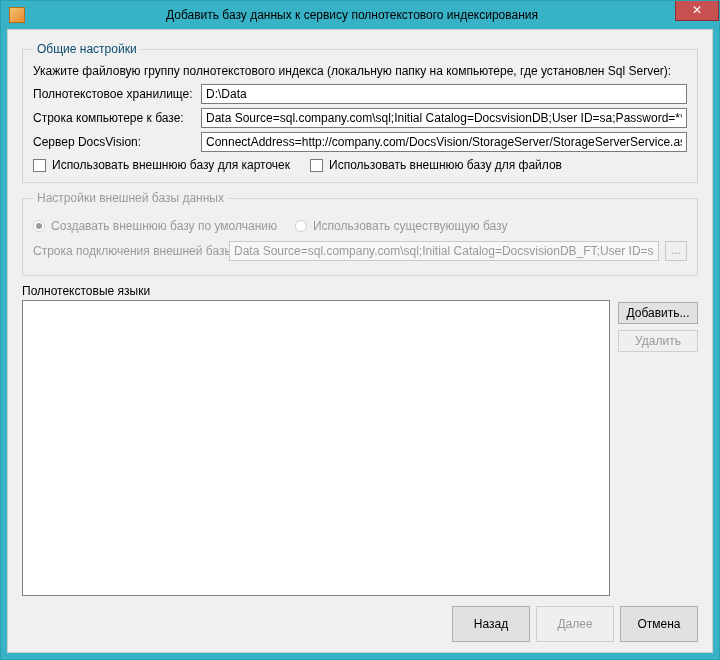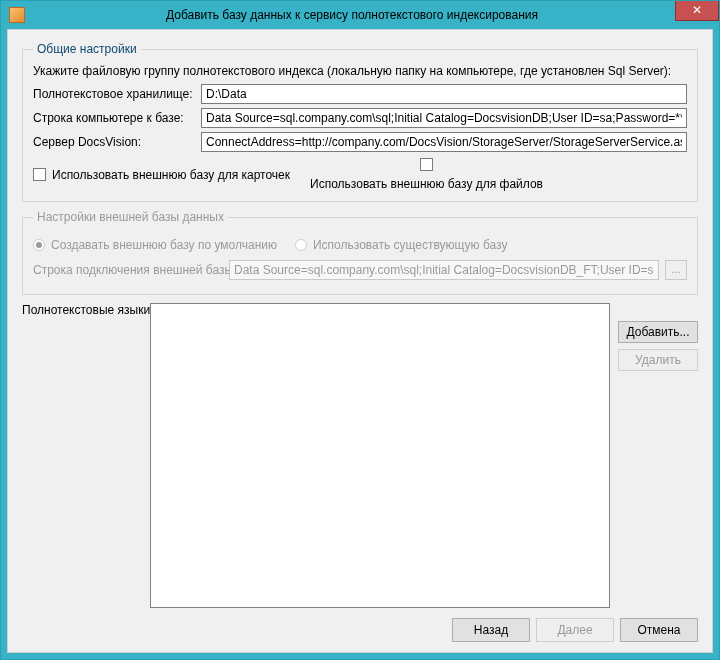--- a/index.html
+++ b/index.html
@@ -120,21 +120,21 @@
     content: ""; position: absolute;
     left: 2px; top: 2px; width: 6px; height: 6px;
     border-radius: 50%;
     background: #9a9a9a;
   }
   .disabled-block, .disabled-block * { color: #9a9a9a !important; }
   .disabled-block .radio { border-color: #cfcfcf; }
   .disabled-block legend { color: #9a9a9a; }
   
   .lang-row { display:flex; flex:1; gap:8px; align-items:stretch; }
-  .lang-col { display:flex; flex-direction:row; flex:1;justify-content:flex-end; }
+  .lang-col { display:flex; flex-direction:column; flex:1;justify-content:flex-end; }
   .lang-label { margin-bottom: 2px; }
   .listbox {
     flex: 1;
     border: 1px solid #828282;
     background: #fff;
     min-height: 240px;
   }
   .side-btns { display:flex; flex-direction:column; gap:6px; width:80px; padding-top:18px;}
   button.std {
     height: 22px;
@@ -146,21 +146,21 @@
   }
   button.std:disabled {
     color: #9a9a9a;
     border-color: #cfcfcf;
     background: #efefef;
   }
   .bottom-bar {
     display:flex; justify-content:flex-end; gap:6px;
     padding-top: 10px;
   }
-  .bottom-bar button.std { width: 78px; height: 24px; }
+  .bottom-bar button.std { width: 78px; height: 36px; }
   .desc { font-size: 12px; margin-bottom: 6px; }
 </style>
 </head>
 <body>
 
 <div class="window">
   <div class="titlebar">
     <div class="app-icon"></div>
     <div class="title">Добавить базу данных к сервису полнотекстового индексирования</div>
     <div class="close">
@@ -185,21 +185,21 @@
       <div class="row">
         <span class="label fixed">Сервер DocsVision:</span>
         <input type="text" value="ConnectAddress=http://company.com/DocsVision/StorageServer/StorageServerService.asmx" style="">
       </div>
 
       <div class="chkrow double">
         <div style="display:flex;align-items:center;gap:6px;">
           <div class="chk"></div>
           <span class="label">Использовать внешнюю базу для карточек</span>
         </div>
-        <div style="display:flex;align-items:center;gap:6px;flex-direction:column;">
+        <div style="display:flex;align-items:center;gap:6px;">
           <div class="chk"></div>
           <span class="label">Использовать внешнюю базу для файлов</span>
         </div>
       </div>
     </fieldset>
 
     <fieldset class="disabled-block">
       <legend>Настройки внешней базы данных</legend>
       <div class="chkrow" style="gap:18px;">
         <div style="display:flex;align-items:center;gap:6px;">

